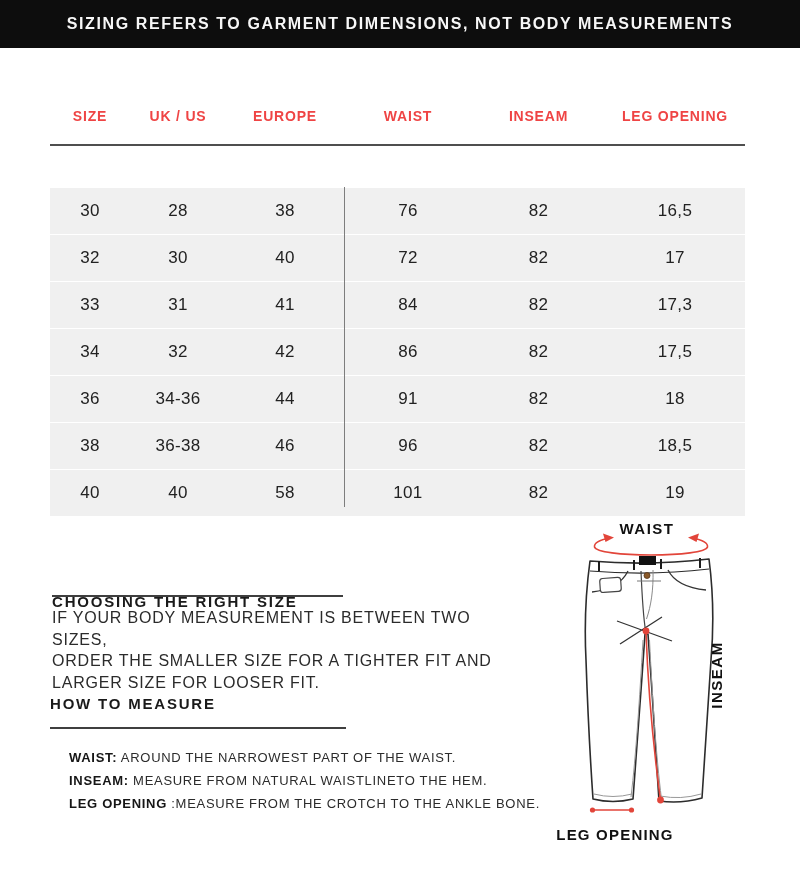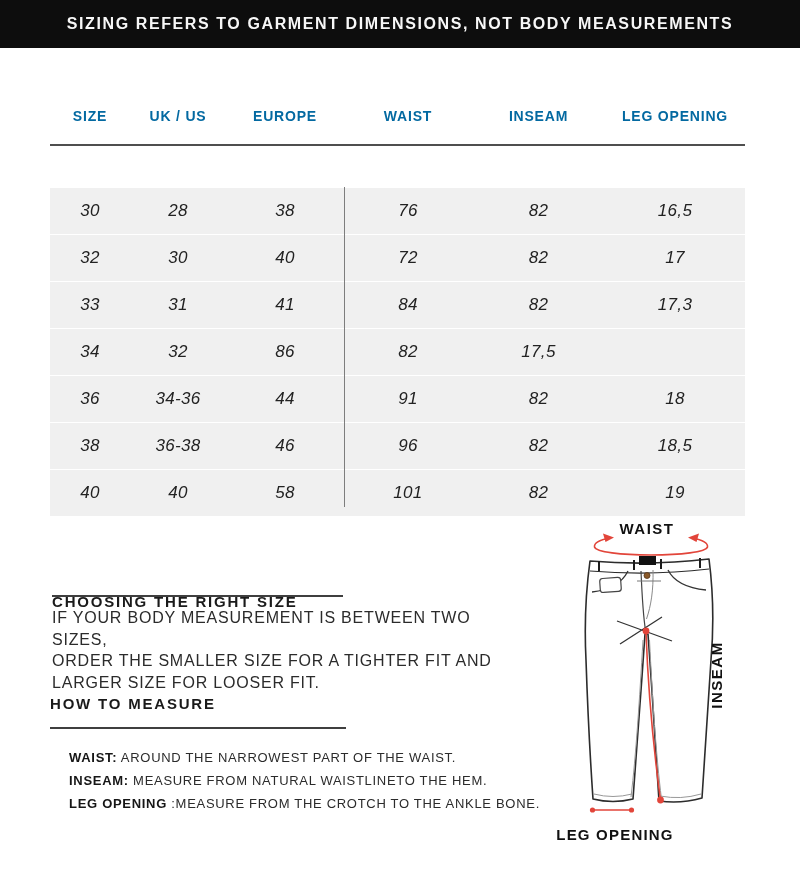--- a/index.html
+++ b/index.html
@@ -17,28 +17,28 @@
     color: #f7f7f7; font-size: 16px; font-weight: bold; letter-spacing: 1.6px;
   }
 
   
   .tbl-grid {
     position: absolute; left: 50px; width: 695px;
     display: grid; grid-template-columns: 80px 96px 118px 128px 133px 140px;
   }
   .tbl-header { top: 96px; height: 24px; }
   .tbl-header .cell {
-    font-size: 14px; font-weight: bold; letter-spacing: 0.8px; color: #0369a1;
+    font-size: 14px; font-weight: bold; letter-spacing: 0.8px; color: #ef4444;
     display: flex; align-items: center; justify-content: center; margin-top: 12px;
   }
   .header-rule {
     position: absolute; left: 50px; top: 144px; width: 695px; height: 0;
     border-top: 2px solid #4f4f4f;
   }
-  .trow { height: 46px; background: #f0f0f0; font-style: italic; }
+  .trow { height: 46px; background: #f0f0f0; }
   .trow .cell {
     font-size: 17px; color: #222; letter-spacing: 0.3px;
     display: flex; align-items: center; justify-content: center;
   }
   .table-divider {
     position: absolute; left: 344px; top: 187px; width: 1px; height: 320px;
     background: #7d7d7d;
   }
 
   
@@ -100,20 +100,21 @@
     <div class="cell">33</div>
     <div class="cell">31</div>
     <div class="cell">41</div>
     <div class="cell">84</div>
     <div class="cell">82</div>
     <div class="cell">17,3</div>
   </div>
   <div class="tbl-grid trow" style="top:329px">
     <div class="cell">34</div>
     <div class="cell">32</div>
+    <div class="cell">42</div>
     <div class="cell">86</div>
     <div class="cell">82</div>
     <div class="cell">17,5</div>
   </div>
   <div class="tbl-grid trow" style="top:376px">
     <div class="cell">36</div>
     <div class="cell">34-36</div>
     <div class="cell">44</div>
     <div class="cell">91</div>
     <div class="cell">82</div>

